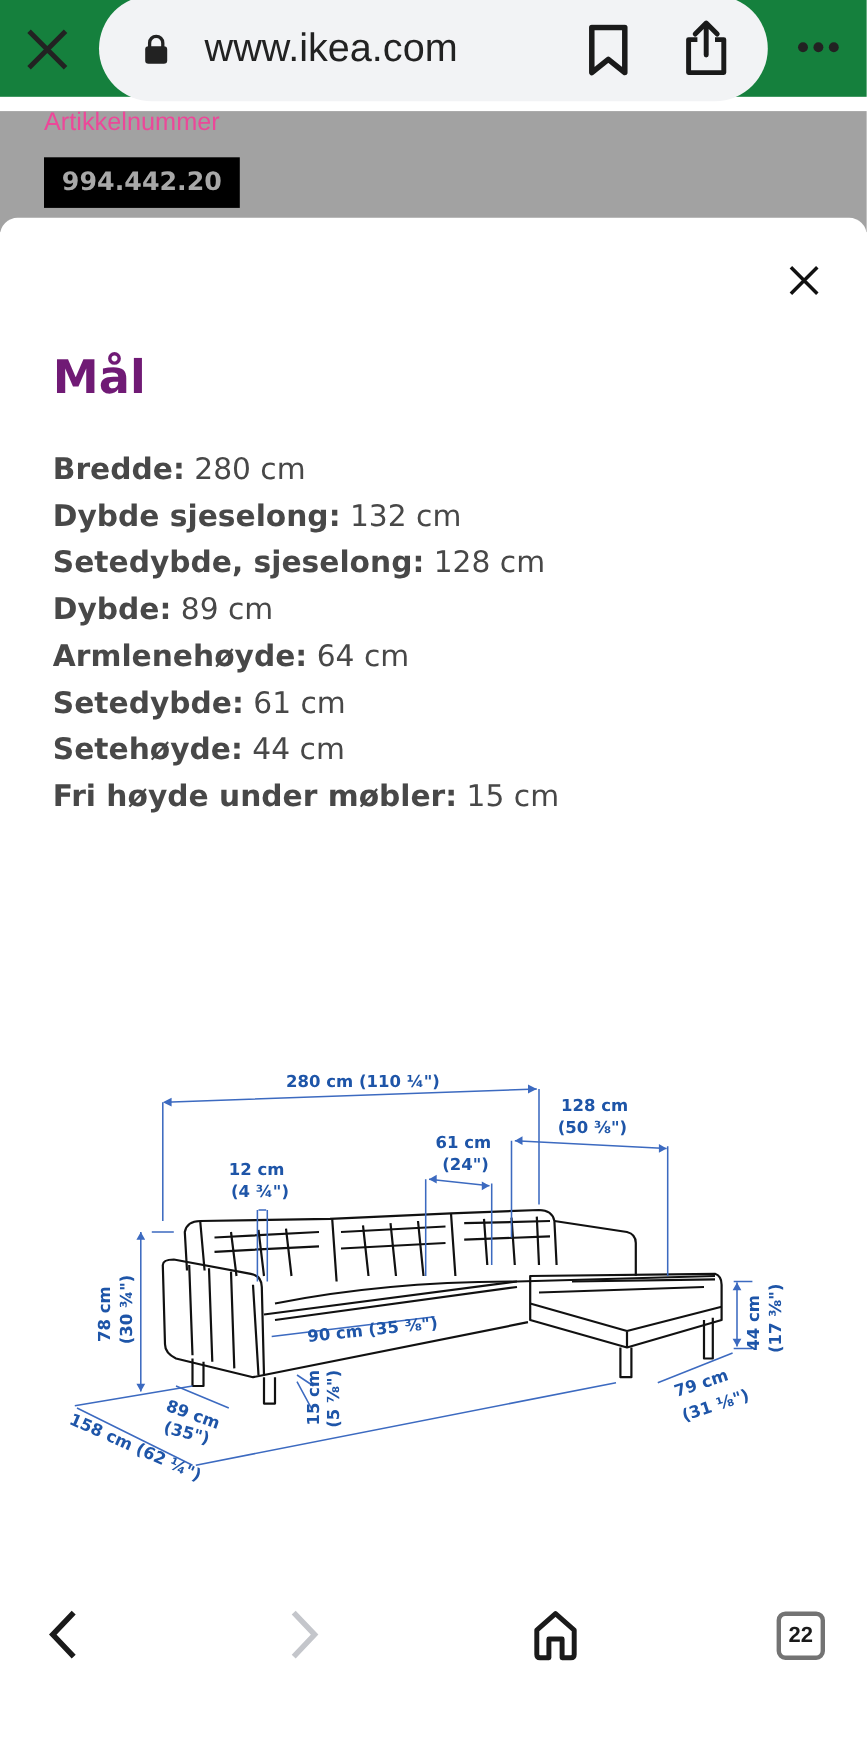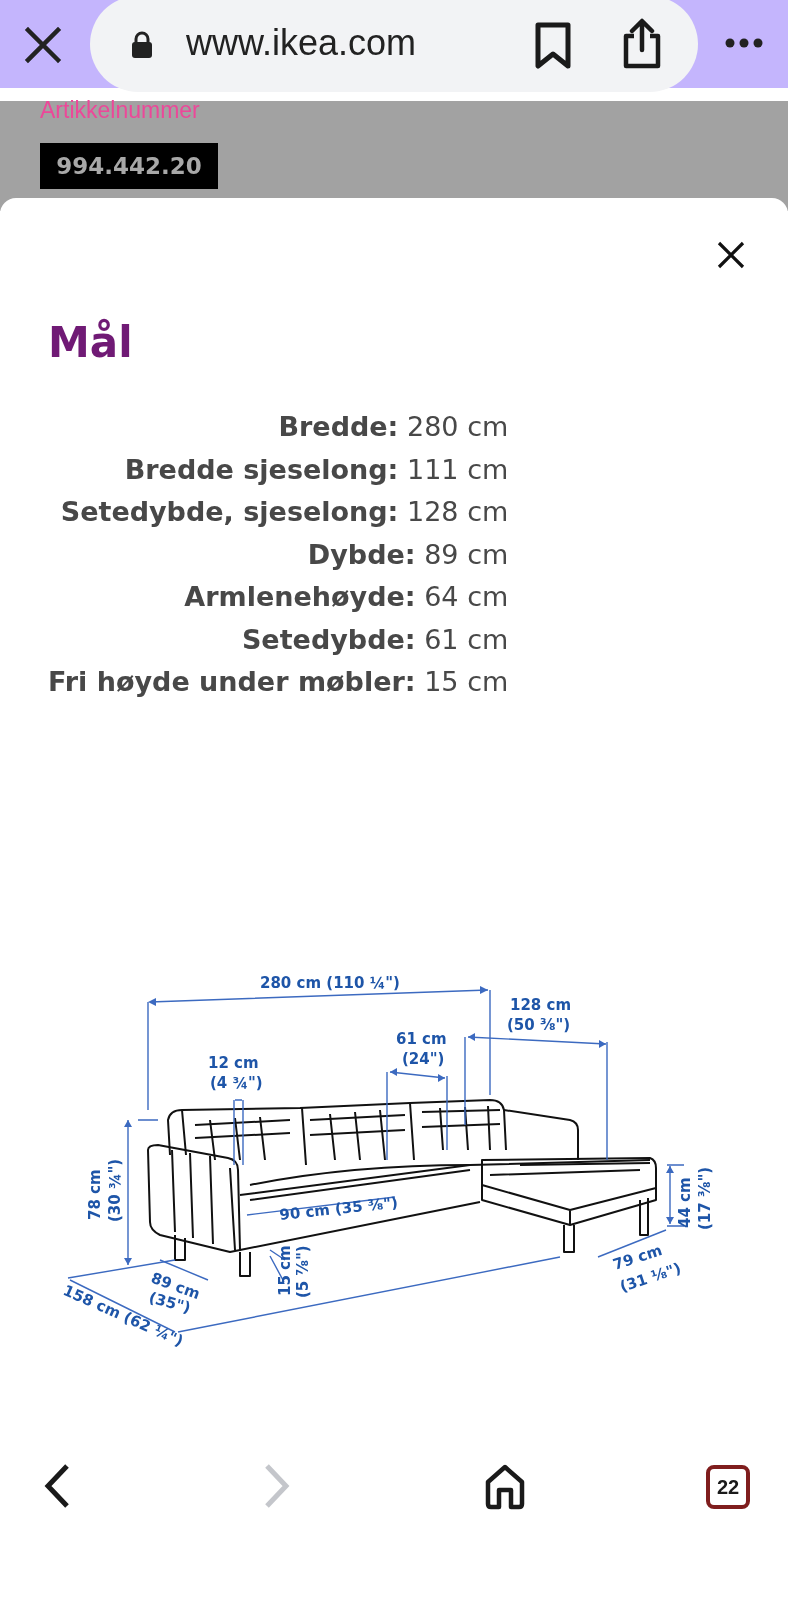--- a/index.html
+++ b/index.html
@@ -1,52 +1,52 @@
 <!DOCTYPE html>
 <html><head>
 <meta charset="utf-8">
 <style>
   * { box-sizing: border-box; margin: 0; padding: 0; }
   html, body { width: 788px; height: 1600px; overflow: hidden; background: #ffffff; }
   body { font-family: "DejaVu Sans", "Liberation Sans", sans-serif; color: #484848; position: relative; }
 
   
-  .topbar { position: absolute; left: 0; top: 0; width: 788px; height: 88px; background: #c4b5fd; }
+  .topbar { position: absolute; left: 0; top: 0; width: 788px; height: 88px; background: #15803d; }
   .close-x { position: absolute; left: 24px; top: 26px; width: 38px; height: 38px; }
   .urlbar { position: absolute; left: 90px; top: 0; width: 608px; height: 96px; background: #f2f3f5; border-radius: 0 0 48px 48px; border-radius: 48px; top: -4px; }
   .lock { position: absolute; left: 130px; top: 30px; width: 24px; height: 30px; }
   .url { position: absolute; left: 186px; top: 22px; font-size: 36px; color: #222; font-family: "Liberation Sans", sans-serif; letter-spacing: 0px; }
   .bookmark { position: absolute; left: 533px; top: 22px; width: 40px; height: 48px; }
   .share { position: absolute; left: 620px; top: 18px; width: 44px; height: 52px; }
   .more { position: absolute; left: 724px; top: 35px; width: 40px; height: 16px; }
 
   
   .overlay { position: absolute; left: 0; top: 101px; width: 788px; height: 110px; background: #a2a2a2; }
   .art-label { position: absolute; left: 40px; top: 97px; font-size: 23px; color: #ec4899; font-family: "Liberation Sans", sans-serif; }
   .art-number { position: absolute; left: 40px; top: 143px; width: 178px; height: 46px; background: #000000; color: #a8a8a8; font-size: 23px; font-weight: bold; display: flex; align-items: center; justify-content: center; }
 
   
   .sheet { position: absolute; left: 0; top: 198px; width: 788px; height: 1240px; background: #ffffff; border-radius: 16px 16px 0 0; }
   .sheet-close { position: absolute; left: 716px; top: 240px; width: 30px; height: 30px; }
   .title { position: absolute; left: 48px; top: 318px; font-size: 42px; font-weight: bold; color: #701a75; }
   .dims { position: absolute; left: 48px; top: 406px; }
-  .dim-row { font-size: 27px; line-height: 42.5px; color: #484848; white-space: nowrap; text-align: right; }
+  .dim-row { font-size: 27px; line-height: 42.5px; color: #484848; white-space: nowrap; }
   .dim-row .k { font-weight: bold; color: #484848; }
   .dim-row .v { font-weight: normal; }
 
   
   .diagram { position: absolute; left: 50px; top: 960px; width: 700px; height: 420px; }
   .dl { font-family: "DejaVu Sans", sans-serif; font-weight: bold; fill: #1e55a8; font-size: 15px; }
 
   
   .bottombar { position: absolute; left: 0; top: 1440px; width: 788px; height: 160px; background: #ffffff; }
   .nav-back { position: absolute; left: 40px; top: 1462px; width: 32px; height: 48px; }
   .nav-fwd { position: absolute; left: 262px; top: 1462px; width: 32px; height: 48px; }
   .nav-home { position: absolute; left: 484px; top: 1464px; width: 42px; height: 46px; }
-  .nav-tabs { position: absolute; left: 706px; top: 1465px; width: 44px; height: 44px; border: 4px solid #7f1d1d; border-radius: 8px; display: flex; align-items: center; justify-content: center; font-size: 20px; font-weight: bold; color: #1a1a1a; font-family: "Liberation Sans", sans-serif; }
+  .nav-tabs { position: absolute; left: 706px; top: 1465px; width: 44px; height: 44px; border: 4px solid #737373; border-radius: 8px; display: flex; align-items: center; justify-content: center; font-size: 20px; font-weight: bold; color: #1a1a1a; font-family: "Liberation Sans", sans-serif; }
 </style>
 </head>
 <body>
 
 <div class="topbar">
   <svg class="close-x" viewBox="0 0 38 38">
     <path d="M4 4 L34 34 M34 4 L4 34" stroke="#222" stroke-width="4.5" stroke-linecap="square"></path>
   </svg>
   <div class="urlbar"></div>
   <svg class="lock" viewBox="0 0 24 30">
@@ -73,25 +73,26 @@
 <div class="art-number">994.442.20</div>
 
 <div class="sheet"></div>
 <svg class="sheet-close" viewBox="0 0 30 30">
   <path d="M3 3 L27 27 M27 3 L3 27" stroke="#111" stroke-width="3.2"></path>
 </svg>
 <h1 class="title">Mål</h1>
 
 <div class="dims">
   <div class="dim-row"><span class="k">Bredde:</span> <span class="v">280 cm</span></div>
-  <div class="dim-row"><span class="k">Bredde sjeselong:</span> <span class="v">111 cm</span></div>
+  <div class="dim-row"><span class="k">Dybde sjeselong:</span> <span class="v">132 cm</span></div>
   <div class="dim-row"><span class="k">Setedybde, sjeselong:</span> <span class="v">128 cm</span></div>
   <div class="dim-row"><span class="k">Dybde:</span> <span class="v">89 cm</span></div>
   <div class="dim-row"><span class="k">Armlenehøyde:</span> <span class="v">64 cm</span></div>
   <div class="dim-row"><span class="k">Setedybde:</span> <span class="v">61 cm</span></div>
+  <div class="dim-row"><span class="k">Setehøyde:</span> <span class="v">44 cm</span></div>
   <div class="dim-row"><span class="k">Fri høyde under møbler:</span> <span class="v">15 cm</span></div>
 </div>
 
 <svg class="diagram" viewBox="0 0 700 420">
   <g fill="none" stroke="#111" stroke-width="2" stroke-linejoin="round">
 
     <path d="M120 195 L118 160 Q120 150 132 150 L250 148 L360 143 L440 140 Q452 140 454 150 L456 190"></path>
     <path d="M132 150 L136 195 M252 148 L256 205 M360 143 L364 200"></path>
 
     <path d="M145 165 L240 160 M145 178 L240 173 M260 160 L355 155 M260 175 L355 170 M372 152 L450 150 M372 167 L450 164"></path>

